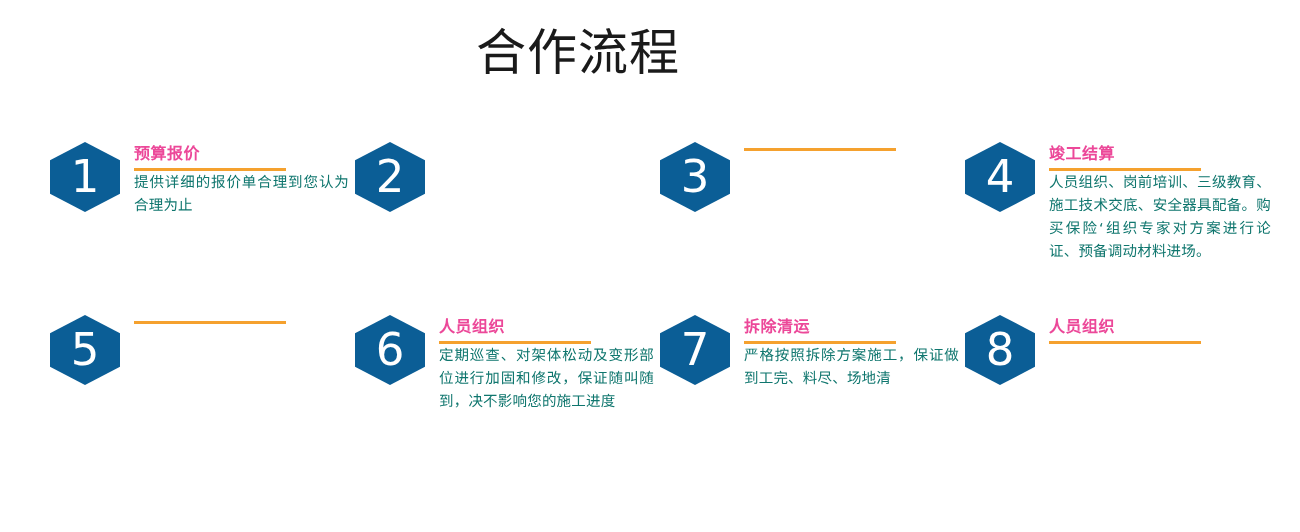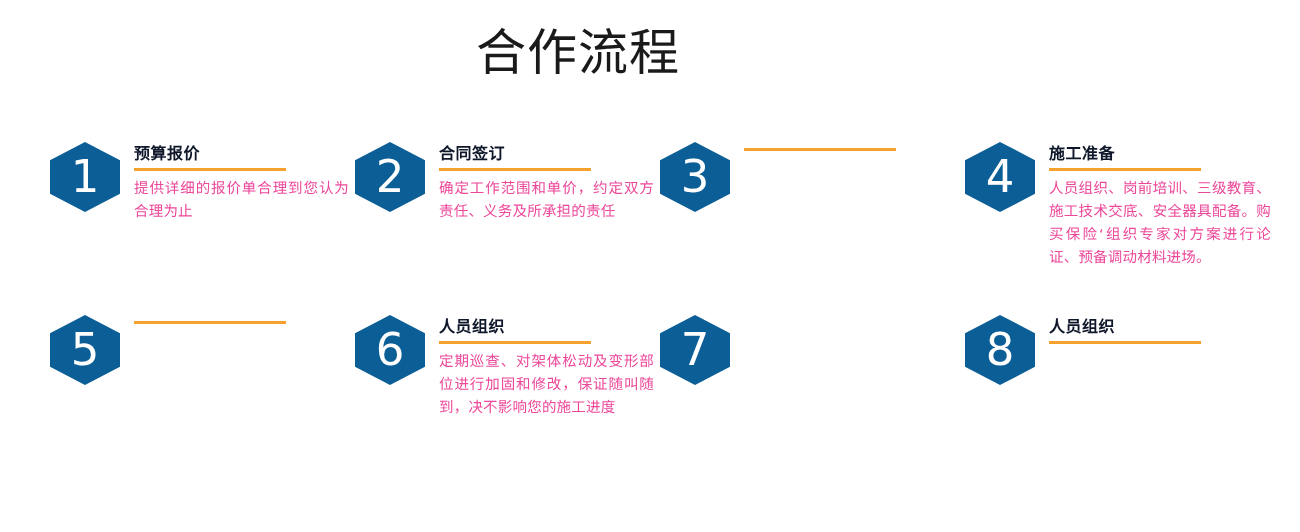--- a/index.html
+++ b/index.html
@@ -89,35 +89,34 @@
   
   .step-text {
     margin-left: 14px;
     width: 215px;
     padding-top: 2px;
   }
   .step-title {
     font-size: 16px;
     line-height: 20px;
     font-weight: 700;
-    color: #0f172a;
+    color: #ec4899;
     letter-spacing: 0.5px;
     white-space: nowrap;
   }
   .step-rule {
     margin-top: 4px;
     width: 152px;
     height: 3px;
     background: #F5A12E;
   }
   .step-desc {
-    margin-top: 6px;
     font-size: 14.5px;
     line-height: 23px;
-    color: #ec4899;
+    color: #0f766e;
     letter-spacing: 0.2px;
     text-align: justify;
     text-justify: inter-ideograph;
   }
 
   
   .step.c4 .step-text { width: 222px; }
 </style>
 </head>
 <body>
@@ -136,44 +135,39 @@
       <div class="step-rule"></div>
       <div class="step-desc">提供详细的报价单合理到您认为合理为止</div>
     </div>
   </div>
 
   <div class="step r1 c2">
     <div class="hex">
       <div class="hex-shape"></div>
       <div class="hex-num">2</div>
     </div>
-    <div class="step-text">
-      <div class="step-title">合同签订</div>
-      <div class="step-rule"></div>
-      <div class="step-desc">确定工作范围和单价，约定双方责任、义务及所承担的责任</div>
-    </div>
   </div>
 
   <div class="step r1 c3">
     <div class="hex">
       <div class="hex-shape"></div>
       <div class="hex-num">3</div>
     </div>
     <div class="step-text">
       <div class="step-rule"></div>
     </div>
   </div>
 
   <div class="step r1 c4">
     <div class="hex">
       <div class="hex-shape"></div>
       <div class="hex-num">4</div>
     </div>
     <div class="step-text">
-      <div class="step-title">施工准备</div>
+      <div class="step-title">竣工结算</div>
       <div class="step-rule"></div>
       <div class="step-desc">人员组织、岗前培训、三级教育、施工技术交底、安全器具配备。购买保险‘组织专家对方案进行论证、预备调动材料进场。</div>
     </div>
   </div>
 
   <div class="step r2 c1">
     <div class="hex">
       <div class="hex-shape"></div>
       <div class="hex-num">5</div>
     </div>
@@ -192,20 +186,25 @@
       <div class="step-rule"></div>
       <div class="step-desc">定期巡查、对架体松动及变形部位进行加固和修改，保证随叫随到，决不影响您的施工进度</div>
     </div>
   </div>
 
   <div class="step r2 c3">
     <div class="hex">
       <div class="hex-shape"></div>
       <div class="hex-num">7</div>
     </div>
+    <div class="step-text">
+      <div class="step-title">拆除清运</div>
+      <div class="step-rule"></div>
+      <div class="step-desc">严格按照拆除方案施工，保证做到工完、料尽、场地清</div>
+    </div>
   </div>
 
   <div class="step r2 c4">
     <div class="hex">
       <div class="hex-shape"></div>
       <div class="hex-num">8</div>
     </div>
     <div class="step-text">
       <div class="step-title">人员组织</div>
       <div class="step-rule"></div>

